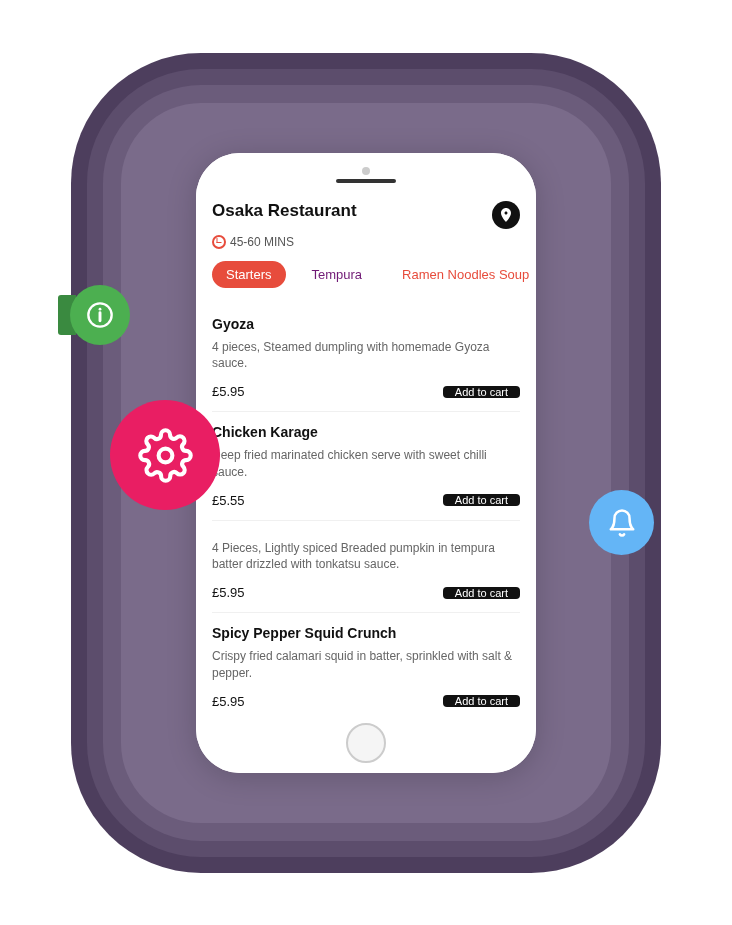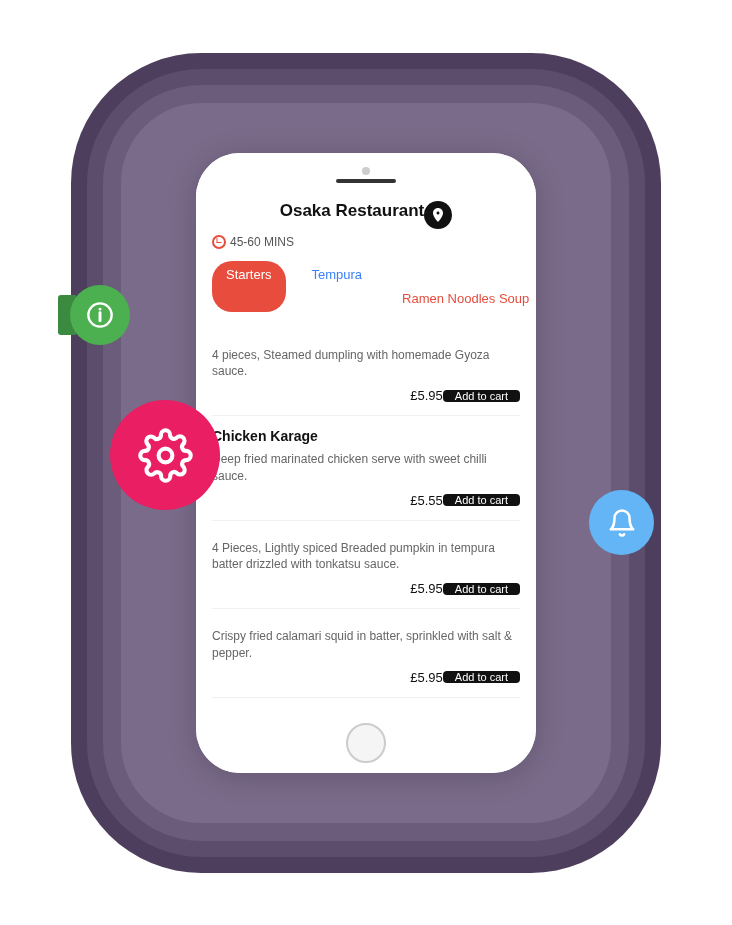--- a/index.html
+++ b/index.html
@@ -102,21 +102,21 @@
       overflow-y: auto;
       padding: 0 16px 16px;
       background: #fff;
     }
 
     .phone-screen::-webkit-scrollbar { display: none; }
 
     
     .restaurant-header {
       display: flex;
-      justify-content: center;
+      justify-content: space-between;
       align-items: flex-start;
       padding: 12px 0 6px;
     }
 
     .restaurant-name {
       font-size: 17px;
       font-weight: 700;
       color: #111;
     }
 
@@ -180,26 +180,25 @@
       white-space: nowrap;
     }
 
     .tab-active {
       background: #e74c3c;
       color: #fff;
     }
 
     .tab-inactive {
       background: transparent;
-      color: #3b82f6;
+      color: #701a75;
     }
 
     .tab-ramen {
       color: #e74c3c;
-      margin-top: 24px;
     }
 
     
     .menu-item {
       padding: 12px 0;
       border-bottom: 1px solid #f0f0f0;
     }
 
     .item-name {
       font-size: 14px;
@@ -211,22 +210,23 @@
     .item-desc {
       font-size: 12px;
       color: #666;
       line-height: 1.4;
       margin-bottom: 8px;
       margin-top: 7px;
     }
 
     .item-footer {
       display: flex;
-      justify-content: flex-end;
-      align-items: center;
+      justify-content: space-between;
+      align-items: center;
+      margin-top: 12px;
     }
 
     .item-price {
       font-size: 13px;
       color: #111;
       font-weight: 500;
     }
 
     .add-to-cart {
       background: #111;
@@ -342,20 +342,21 @@
         <span>45-60 MINS</span>
       </div>
 
       <div class="tabs">
         <div class="tab tab-active">Starters</div>
         <div class="tab tab-inactive">Tempura</div>
         <div class="tab tab-inactive tab-ramen">Ramen Noodles Soup</div>
       </div>
 
       <div class="menu-item">
+        <div class="item-name">Gyoza</div>
         <div class="item-desc">4 pieces, Steamed dumpling with homemade Gyoza sauce.</div>
         <div class="item-footer">
           <span class="item-price">£5.95</span>
           <button class="add-to-cart">Add to cart</button>
         </div>
       </div>
 
       <div class="menu-item">
         <div class="item-name">Chicken Karage</div>
         <div class="item-desc">Deep fried marinated chicken serve with sweet chilli sauce.</div>
@@ -367,20 +368,21 @@
 
       <div class="menu-item">
         <div class="item-desc">4 Pieces, Lightly spiced Breaded pumpkin in tempura batter drizzled with tonkatsu sauce.</div>
         <div class="item-footer">
           <span class="item-price">£5.95</span>
           <button class="add-to-cart">Add to cart</button>
         </div>
       </div>
 
       <div class="menu-item">
+        <div class="item-name">Spicy Pepper Squid Crunch</div>
         <div class="item-desc">Crispy fried calamari squid in batter, sprinkled with salt &amp; pepper.</div>
         <div class="item-footer">
           <span class="item-price">£5.95</span>
           <button class="add-to-cart">Add to cart</button>
         </div>
       </div>
 
     </div>
 
     <div class="phone-bottom">

